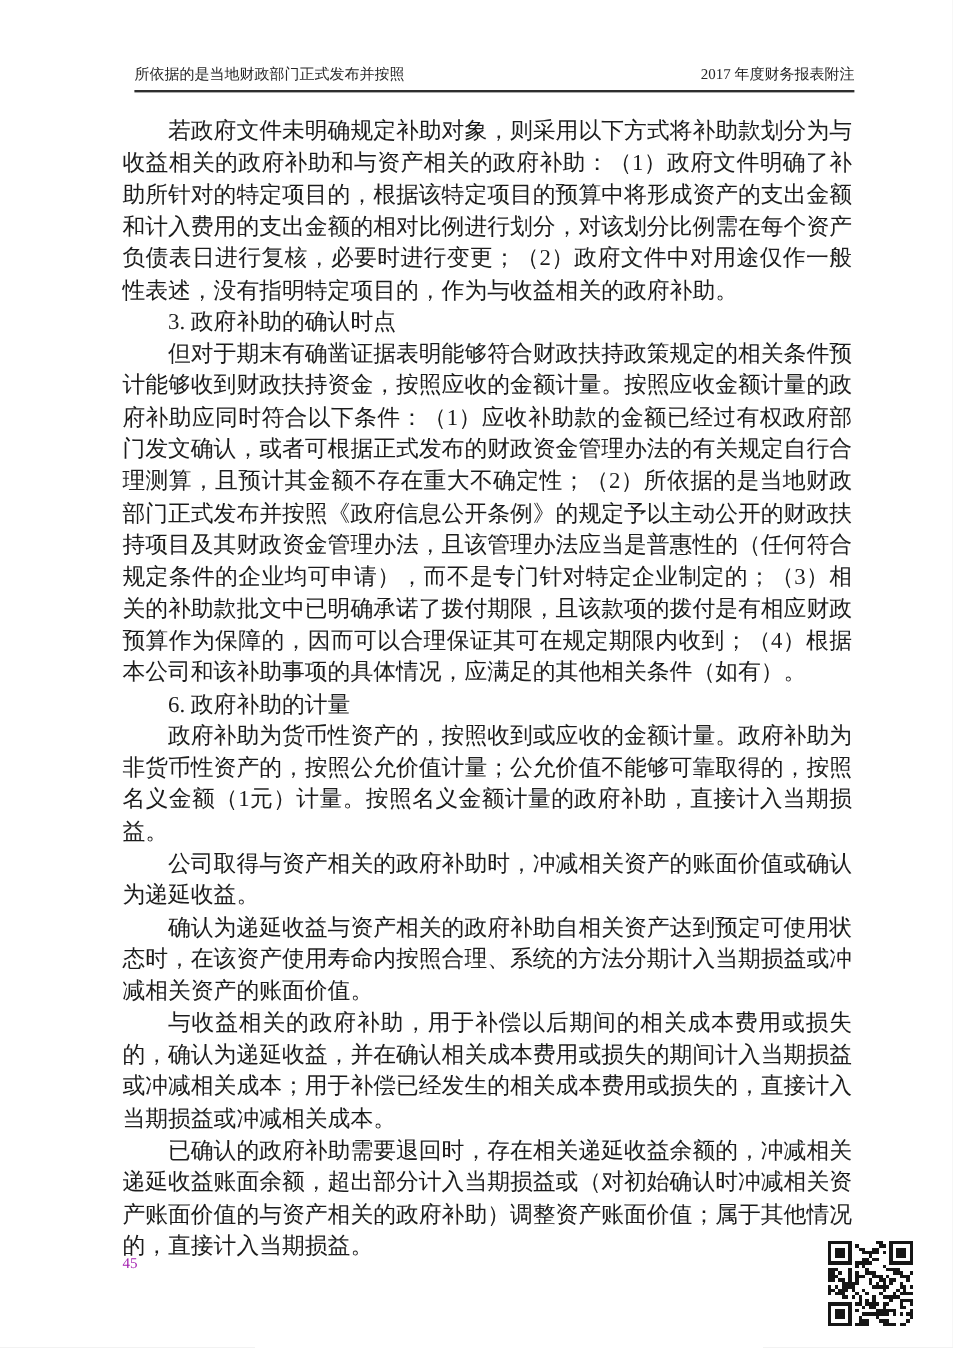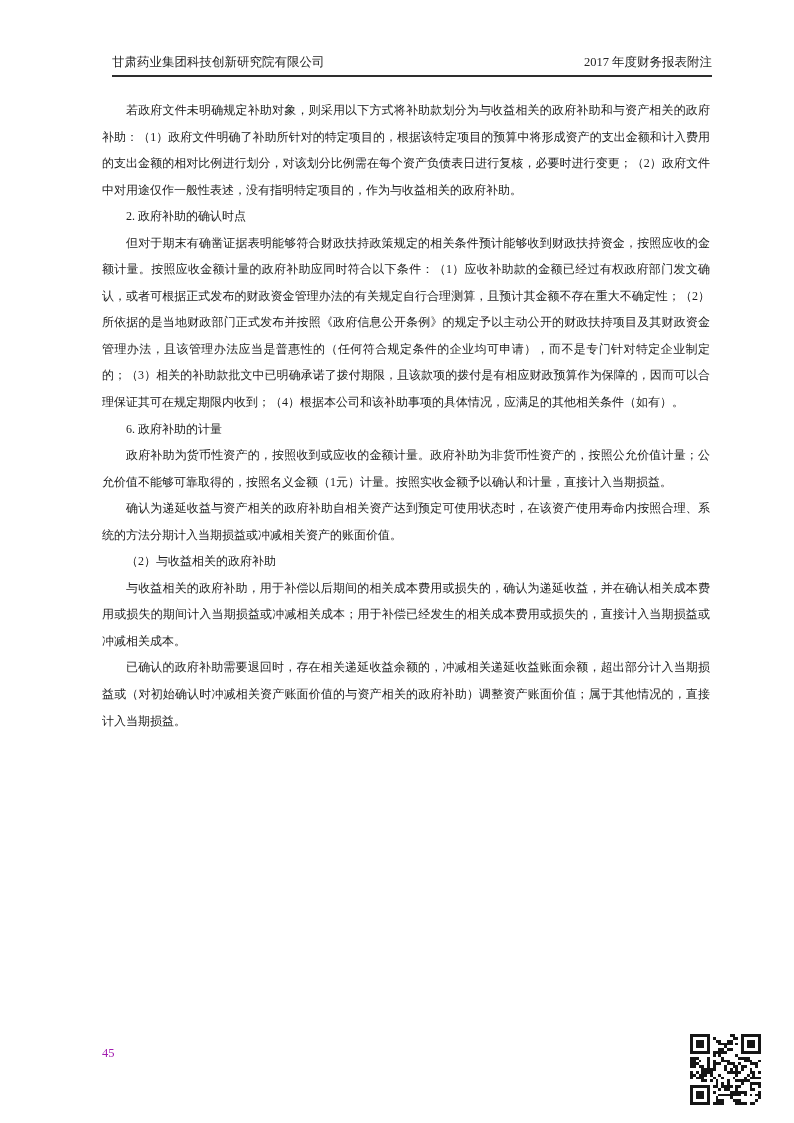--- a/index.html
+++ b/index.html
@@ -26,21 +26,21 @@
     line-height: 16px;
     padding-bottom: 5px;
     border-bottom: 2px solid #2e2e2e;
     color: #262626;
   }
   .page-content {
     position: absolute;
     left: 102px;
     top: 97px;
     width: 608px;
-    font-size: 12px;
+    font-size: 19px;
     line-height: 26.55px;
     text-align: justify;
     text-justify: inter-ideograph;
     color: #1c1c1c;
   }
   .page-content p {
     margin: 0;
     text-indent: 2em;
     word-break: break-all;
   }
@@ -62,43 +62,43 @@
     shape-rendering: crispEdges;
     fill: #161616;
   }
 </style>
 </head>
 <body>
 
 <div class="page">
 
   <div class="page-header">
-    <span>甘肃药业集团科技创新研究院有限公司</span>
+    <span>所依据的是当地财政部门正式发布并按照</span>
     <span>2017 年度财务报表附注</span>
   </div>
 
   <div class="page-content">
 
       <p>若政府文件未明确规定补助对象，则采用以下方式将补助款划分为与收益相关的政府补助和与资产相关的政府补助：（1）政府文件明确了补助所针对的特定项目的，根据该特定项目的预算中将形成资产的支出金额和计入费用的支出金额的相对比例进行划分，对该划分比例需在每个资产负债表日进行复核，必要时进行变更；（2）政府文件中对用途仅作一般性表述，没有指明特定项目的，作为与收益相关的政府补助。</p>
 
-      <p>2. 政府补助的确认时点</p>
+      <p>3. 政府补助的确认时点</p>
 
 
       <p>但对于期末有确凿证据表明能够符合财政扶持政策规定的相关条件预计能够收到财政扶持资金，按照应收的金额计量。按照应收金额计量的政府补助应同时符合以下条件：（1）应收补助款的金额已经过有权政府部门发文确认，或者可根据正式发布的财政资金管理办法的有关规定自行合理测算，且预计其金额不存在重大不确定性；（2）所依据的是当地财政部门正式发布并按照《政府信息公开条例》的规定予以主动公开的财政扶持项目及其财政资金管理办法，且该管理办法应当是普惠性的（任何符合规定条件的企业均可申请），而不是专门针对特定企业制定的；（3）相关的补助款批文中已明确承诺了拨付期限，且该款项的拨付是有相应财政预算作为保障的，因而可以合理保证其可在规定期限内收到；（4）根据本公司和该补助事项的具体情况，应满足的其他相关条件（如有）。</p>
 
       <p>6. 政府补助的计量</p>
 
-      <p>政府补助为货币性资产的，按照收到或应收的金额计量。政府补助为非货币性资产的，按照公允价值计量；公允价值不能够可靠取得的，按照名义金额（1元）计量。按照实收金额予以确认和计量，直接计入当期损益。</p>
-
-
+      <p>政府补助为货币性资产的，按照收到或应收的金额计量。政府补助为非货币性资产的，按照公允价值计量；公允价值不能够可靠取得的，按照名义金额（1元）计量。按照名义金额计量的政府补助，直接计入当期损益。</p>
+
+
+      <p>公司取得与资产相关的政府补助时，冲减相关资产的账面价值或确认为递延收益。</p>
 
       <p>确认为递延收益与资产相关的政府补助自相关资产达到预定可使用状态时，在该资产使用寿命内按照合理、系统的方法分期计入当期损益或冲减相关资产的账面价值。</p>
 
 
-      <p>（2）与收益相关的政府补助</p>
 
       <p>与收益相关的政府补助，用于补偿以后期间的相关成本费用或损失的，确认为递延收益，并在确认相关成本费用或损失的期间计入当期损益或冲减相关成本；用于补偿已经发生的相关成本费用或损失的，直接计入当期损益或冲减相关成本。</p>
 
       <p>已确认的政府补助需要退回时，存在相关递延收益余额的，冲减相关递延收益账面余额，超出部分计入当期损益或（对初始确认时冲减相关资产账面价值的与资产相关的政府补助）调整资产账面价值；属于其他情况的，直接计入当期损益。</p>
 
     </div>
 
   <div class="page-footer">45</div>
 
   <svg class="qr" viewBox="0 0 25 25" aria-hidden="true">

